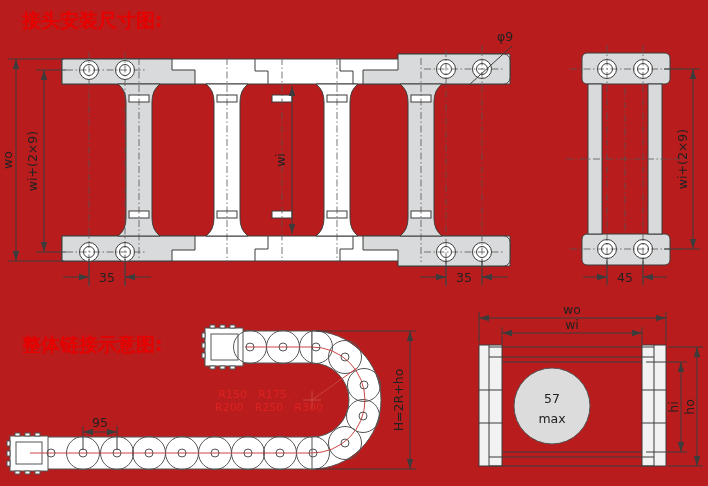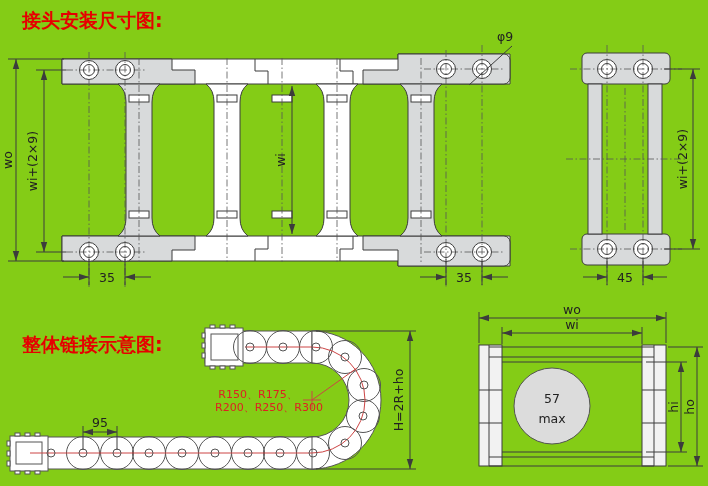--- a/index.html
+++ b/index.html
@@ -1,16 +1,16 @@
 <!DOCTYPE html>
 <html><head>
 <meta charset="utf-8">
 <style>
   html,body{margin:0;padding:0;background:#ffffff;}
-  #stage{position:relative;width:708px;height:486px;background:#84cc16;overflow:hidden;
+  #stage{position:relative;width:708px;height:486px;background:#b91c1c;overflow:hidden;
          font-family:"DejaVu Sans","Liberation Sans",sans-serif;}
   svg{position:absolute;left:0;top:0;}
   .dimtext{fill:#222;font-size:12.5px;font-family:"DejaVu Sans","Liberation Sans",sans-serif;}
   .heading{fill:#e60000;font-size:19px;font-weight:bold;
            font-family:"DejaVu Sans","Liberation Sans",sans-serif;}
   .redtext{fill:#dd2222;font-size:11px;}
 </style>
 </head>
 <body>
 

